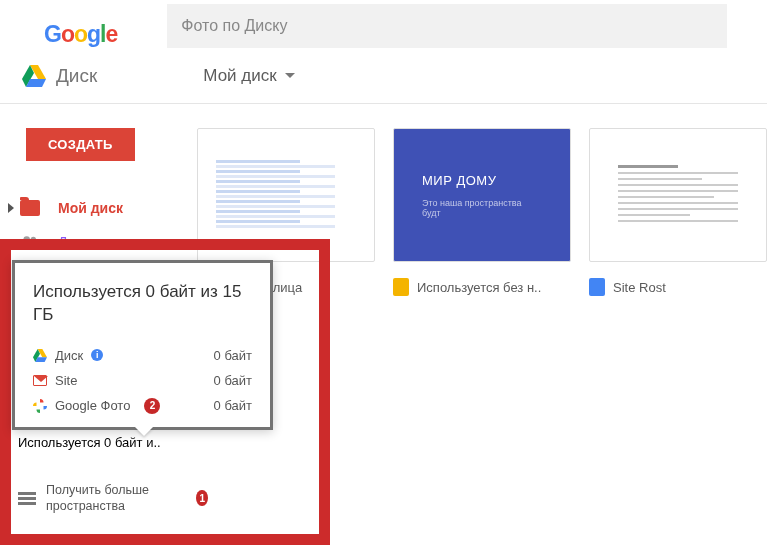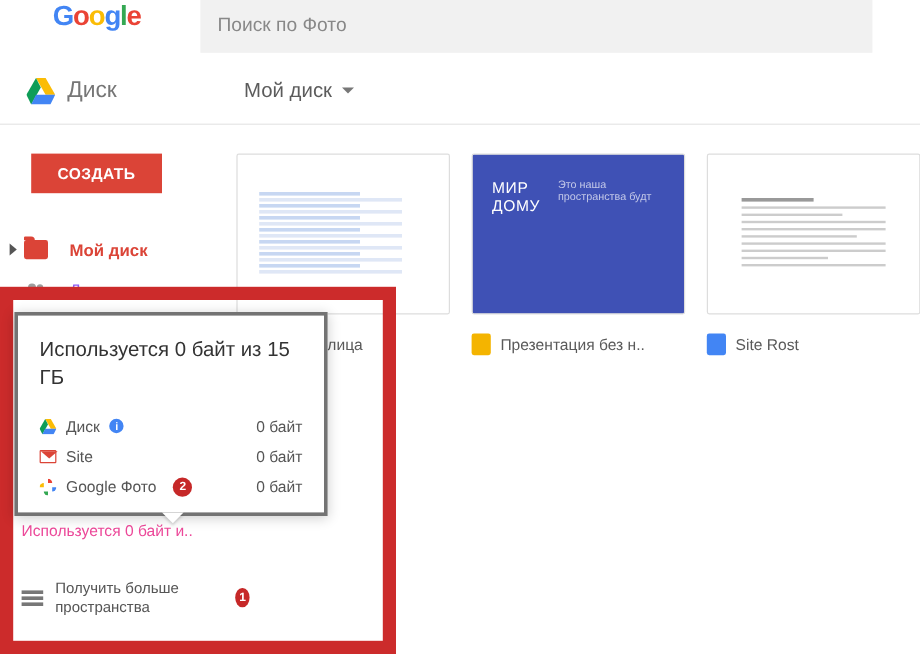--- a/index.html
+++ b/index.html
@@ -1,17 +1,17 @@
 <!DOCTYPE html>
 <html><head>
 <meta charset="utf-8">
 <style>
   * { box-sizing: border-box; margin: 0; padding: 0; }
   body { font-family: Arial, Helvetica, sans-serif; width: 767px; height: 545px; background: #fff; overflow: hidden; position: relative; }
-  .header { height: 48px; display: flex; align-items: flex-start; padding-left: 44px; }
+  .header { height: 48px; display: flex; align-items: flex-end; padding-left: 44px; }
   .google-logo { font-size: 23px; font-weight: bold; letter-spacing: -1px; }
   .g-blue { color: #4285F4; } .g-red { color: #EA4335; } .g-yellow { color: #FBBC05; } .g-green { color: #34A853; }
   .search-box { margin-left: 50px; background: #f1f1f1; height: 44px; width: 560px; display: flex; align-items: center; padding: 0 14px; color: #888; font-size: 16px; }
   .toolbar { display: flex; align-items: center; height: 56px; border-bottom: 1px solid #e5e5e5; padding-left: 22px; }
   .drive-logo { display: flex; align-items: center; gap: 10px; }
   .drive-name { color: #767676; font-size: 19px; }
   .breadcrumb { margin-left: 106px; color: #5c5c5c; font-size: 17px; display: flex; align-items: center; gap: 8px; }
   .main { display: flex; position: relative; }
   .sidebar { width: 210px; padding-top: 24px; }
   .create-btn { margin-left: 26px; background: #db4437; color: #fff; border: none; padding: 9px 22px; font-size: 13px; font-weight: bold; letter-spacing: 0.3px; cursor: pointer; }
@@ -19,42 +19,42 @@
   .nav-item { display: flex; align-items: center; height: 34px; padding-left: 8px; font-size: 14px; color: #8b5cf6; }
   .nav-item.active { color: #db4437; font-weight: 600; }
   .nav-item svg, .nav-item .ico { margin-right: 18px; }
   .tri { width: 0; height: 0; border-top: 5px solid transparent; border-bottom: 5px solid transparent; border-left: 6px solid #555; margin-right: 6px; }
   .folder-ico { width: 20px; height: 16px; background: #db4437; border-radius: 2px; position: relative; }
   .folder-ico::before { content: ""; position: absolute; top: -3px; left: 0; width: 9px; height: 3px; background: inherit; border-radius: 1px 3px 0 0; }
   .people-ico { width: 20px; height: 16px; color: #9e9e9e; }
   .content { flex: 1; padding: 24px 0 0 14px; display: flex; gap: 18px; }
   .file-card { width: 178px; }
   .thumb { width: 178px; height: 134px; border: 1px solid #ddd; border-radius: 2px; background: #fff; overflow: hidden; display: flex; align-items: center; justify-content: center; }
-  .thumb.blue { background: #3f51b5; color: #fff; flex-direction: row; align-items: flex-start; padding: 20px 16px; justify-content: center; }
+  .thumb.blue { background: #3f51b5; color: #fff; flex-direction: column; align-items: flex-start; padding: 20px 28px; justify-content: center; }
   .thumb.blue .t1 { font-size: 13px; letter-spacing: 0.5px; margin-bottom: 10px; }
   .thumb.blue .t2 { font-size: 9px; color: #c3c8e8; }
   .file-label { margin-top: 16px; display: flex; align-items: center; gap: 8px; font-size: 13px; color: #5a5a5a; }
   .doc-ico { width: 16px; height: 18px; border-radius: 2px; }
   .ico-green { background: #0f9d58; }
   .ico-yellow { background: #f4b400; }
   .ico-blue { background: #4285f4; }
   
   .popup { position: absolute; left: 12px; top: 260px; width: 261px; background: #fff; box-shadow: 0 2px 10px rgba(0,0,0,0.2); border: 3px solid #737373; padding: 18px 18px 8px; z-index: 20; }
   .popup h3 { font-size: 17px; font-weight: normal; color: #333; margin-bottom: 16px; line-height: 1.35; }
   .usage-row { display: flex; align-items: center; justify-content: space-between; font-size: 13px; color: #555; padding: 5px 0; }
   .usage-row .left { display: flex; align-items: center; gap: 8px; }
   .info-ico { width: 12px; height: 12px; border-radius: 50%; background: #4285f4; color: #fff; font-size: 9px; display: inline-flex; align-items: center; justify-content: center; font-weight: bold; }
   .gmail-ico { width: 14px; height: 11px; border: 1px solid #db4437; border-radius: 1px; position: relative; }
   .gmail-ico::before { content: ""; position: absolute; top: 0; left: 0; right: 0; height: 0; border-left: 7px solid transparent; border-right: 7px solid transparent; border-top: 6px solid #db4437; }
   .photos-ico { width: 14px; height: 14px; }
   .badge { display: inline-flex; width: 16px; height: 16px; border-radius: 50%; background: #c62828; color: #fff; font-size: 10px; align-items: center; justify-content: center; font-weight: bold; margin-left: 6px; }
   .popup-tail { position: absolute; bottom: -9px; left: 120px; width: 0; height: 0; border-left: 9px solid transparent; border-right: 9px solid transparent; border-top: 9px solid #fff; filter: drop-shadow(0 2px 1px rgba(0,0,0,0.15)); }
   .red-frame { position: absolute; left: 0; top: 239px; width: 330px; height: 306px; border: 11px solid #cc2b2b; z-index: 5; pointer-events: none; }
   .bottom-panel { position: absolute; left: 18px; top: 435px; width: 190px; z-index: 8; }
-  .bottom-usage { font-size: 13px; color: #ec4899; margin-bottom: 18px; }
+  .bottom-usage { font-size: 13px; color: #000000; margin-bottom: 18px; }
   .more-storage { display: flex; align-items: center; gap: 10px; font-size: 12.5px; color: #555; line-height: 1.3; margin-top: 32px; }
   .storage-ico { display: flex; flex-direction: column; gap: 2px; }
   .storage-ico span { width: 18px; height: 3px; background: #777; display: block; }
   
   .sheet-lines { width: 140px; }
   .sheet-lines div { height: 3px; margin-bottom: 2px; }
   .sh-a { background: #c7d7f2; width: 60%; }
   .sh-b { background: #dfe7f6; width: 85%; }
   
   .doc-lines { width: 140px; padding: 12px 10px; }
@@ -63,21 +63,21 @@
   .caret-down { width: 0; height: 0; border-left: 5px solid transparent; border-right: 5px solid transparent; border-top: 5px solid #777; }
 </style>
 </head>
 <body>
 
 <div class="header">
   <div class="google-logo">
     <span class="g-blue">G</span><span class="g-red">o</span><span class="g-yellow">o</span><span class="g-blue">g</span><span class="g-green">l</span><span class="g-red">e</span>
   </div>
   <div class="search-box">
-    <span>Поиск по Фото</span>
+    <span>Фото по Диску</span>
   </div>
 </div>
 
 <div class="toolbar">
   <div class="drive-logo">
     <svg width="24" height="22" viewBox="0 0 24 22">
       <polygon points="8,0 16,0 24,14 16,14" fill="#FBBC05"></polygon>
       <polygon points="8,0 0,14 4,22 12,8" fill="#0F9D58"></polygon>
       <polygon points="24,14 20,22 4,22 8,14" fill="#4285F4"></polygon>
     </svg>
@@ -137,21 +137,21 @@
       </div>
     </div>
 
     <div class="file-card">
       <div class="thumb blue">
         <div class="t1">МИР ДОМУ</div>
         <div class="t2">Это наша пространства будт</div>
       </div>
       <div class="file-label">
         <span class="doc-ico ico-yellow"></span>
-        <span>Презентация без н..</span>
+        <span>Используется без н..</span>
       </div>
     </div>
 
     <div class="file-card">
       <div class="thumb">
         <div class="doc-lines">
           <div></div>
             <div></div>
             <div style="width:70%"></div>
             <div></div>

